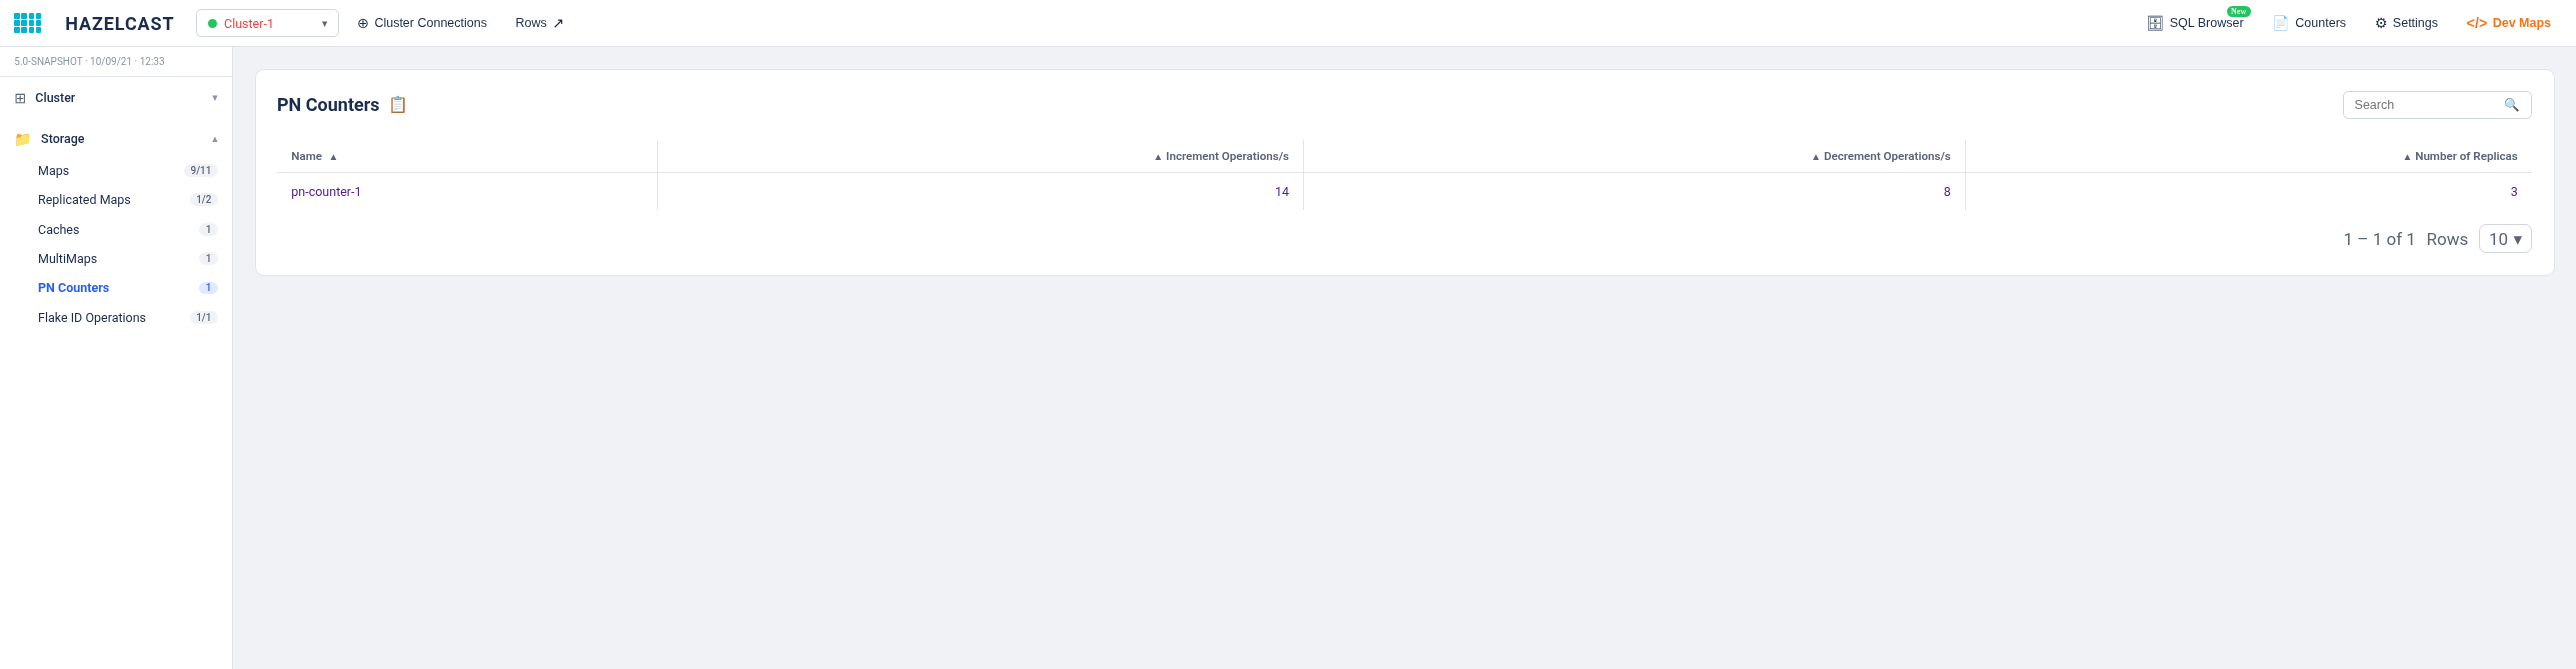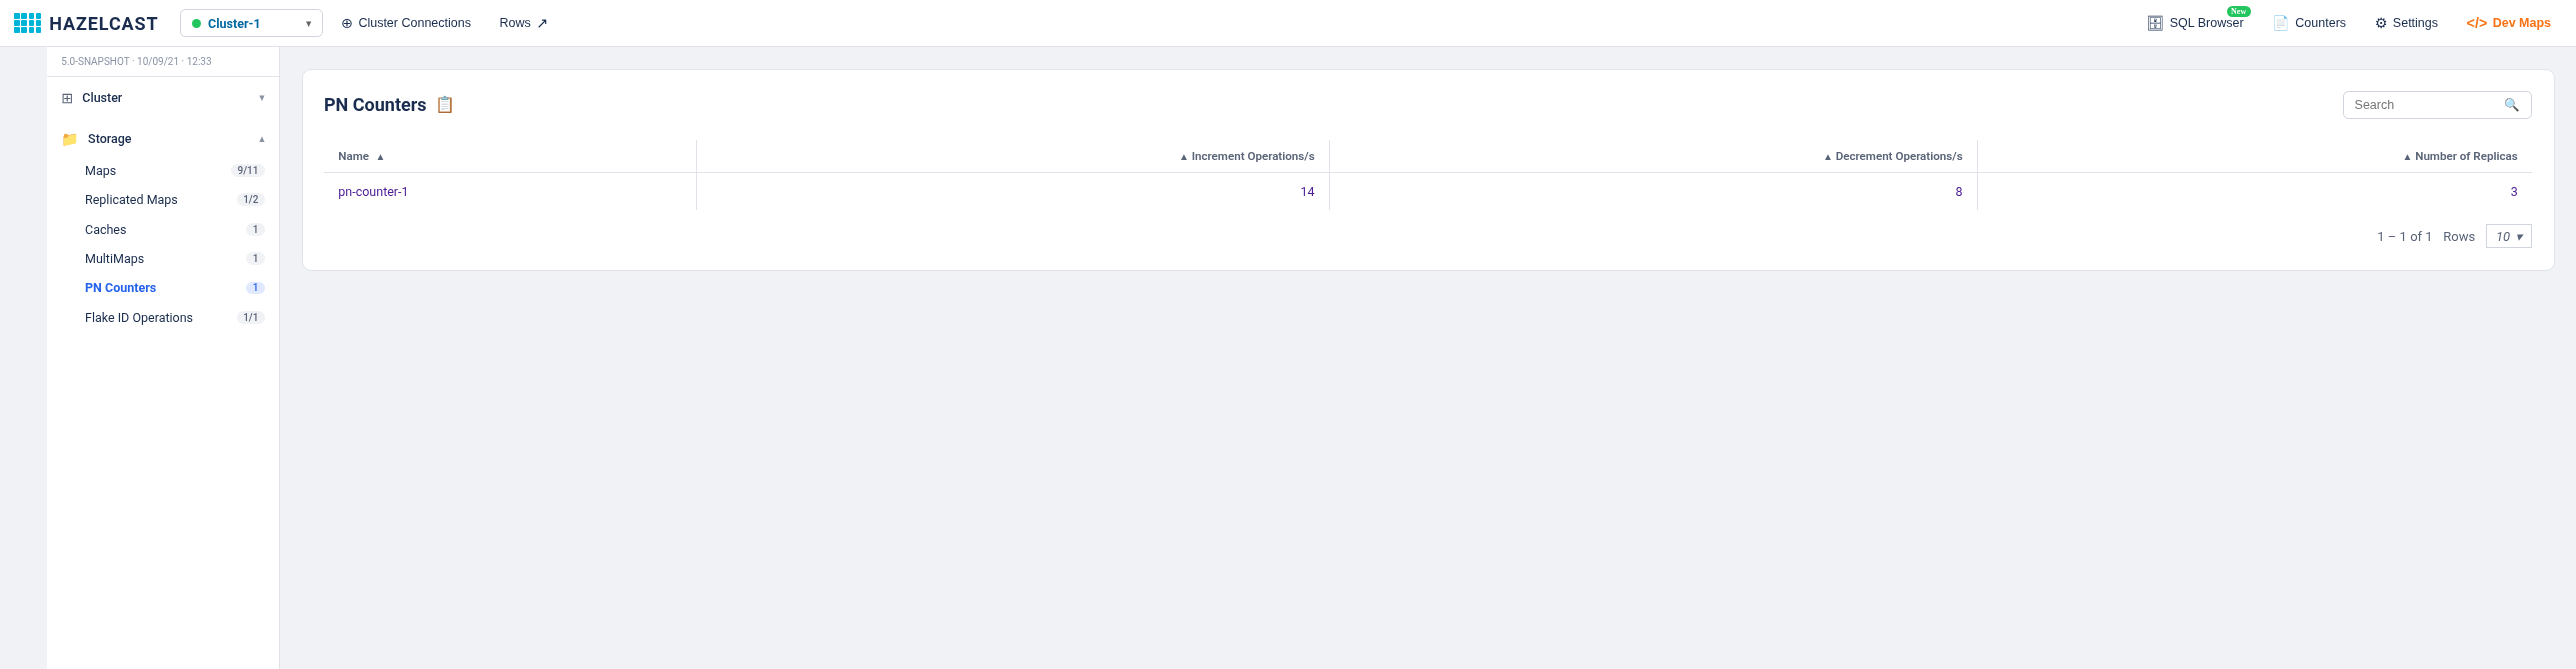--- a/index.html
+++ b/index.html
@@ -4,32 +4,32 @@
   <style>
     * { box-sizing: border-box; margin: 0; padding: 0; }
     body { font-family: -apple-system, BlinkMacSystemFont, 'Segoe UI', Roboto, sans-serif; background: #f0f2f5; color: #1a2d4e; font-size: 12.5px; }
 
     
     .topnav {
       display: flex; align-items: center; background: #fff;
       border-bottom: 0.9px solid #e0e4ea; height: 47px; padding: 0 14.3px;
       gap: 7.2px;
     }
-    .logo { display: flex; align-items: center; gap: 8px; margin-right: 14.3px; }
+    .logo { display: flex; align-items: center; gap: 24px; margin-right: 14.3px; }
     .logo-grid { display: grid; grid-template-columns: repeat(4,5.4px); gap: 1.8px; }
     .logo-dot { width: 5.4px; height: 5.4px; background: #00b4d8; border-radius: 0.9px; }
     .logo-text { font-size: 18px; font-weight: 700; color: #1a2d4e; letter-spacing: 0.9px; }
 
     .cluster-btn {
       display: flex; align-items: center; gap: 7.2px;
       border: 0.9px solid #d0d5dd; border-radius: 5.4px;
       padding: 5.4px 10.7px; cursor: pointer; background: #fff; min-width: 143px;
     }
     .cluster-indicator { width: 9px; height: 9px; border-radius: 50%; background: #22c55e; }
-    .cluster-name { font-weight: 700; color: #0369a1; flex: 1; }
+    .cluster-name { font-weight: 400; color: #ef4444; flex: 1; }
     .chevron { color: #666; font-size: 10.7px; }
 
     .nav-btn {
       display: flex; align-items: center; gap: 5.4px;
       padding: 5.4px 10.7px; cursor: pointer; background: none; border: none;
       color: #1a2d4e; font-size: 12.5px; font-weight: 500; border-radius: 5.4px;
     }
     .nav-icon { font-size: 14.3px; }
 
     .nav-separator { flex: 1; }
@@ -45,21 +45,21 @@
       background: #22c55e; color: #fff; font-size: 8px; font-weight: 700;
       padding: 0.9px 4.5px; border-radius: 7.2px; font-family: Liberation Serif, serif;
     }
     .dev-mode-btn {
       display: flex; align-items: center; gap: 5.4px;
       padding: 5.4px 10.7px; cursor: pointer; background: none; border: none;
       color: #f97316; font-size: 12.5px; font-weight: 600; border-radius: 5.4px;
     }
 
     
-    .layout { display: flex; height: calc(100vh - 47px); overflow: hidden; margin-left: 47px; }
+    .layout { display: flex; height: calc(100vh - 47px); overflow: hidden; }
     .sidebar {
       width: 233px; background: #fff; border-right: 0.9px solid #e0e4ea;
       display: flex; flex-direction: column; flex-shrink: 0; overflow-y: auto;
     }
     .sidebar-version {
       padding: 9px 14.3px; font-size: 10px; color: #8a94a6; border-bottom: 0.9px solid #e0e4ea;
     }
     .sidebar-section {
       padding: 3.6px 0;
     }
@@ -127,26 +127,26 @@
 
     .col-divider {
       border-left: 0.9px solid #e0e4ea;
     }
 
     .sort-icon { font-size: 10px; color: #5a6478; margin-left: 3.6px; }
 
     
     .pagination {
       display: flex; align-items: center; justify-content: flex-end;
-      gap: 10.7px; padding-top: 14.3px; font-size: 13px; color: #5a6478;
+      gap: 10.7px; padding-top: 14.3px; font-size: 17px; color: #5a6478;
     }
     .rows-select {
       display: flex; align-items: center; gap: 5.4px;
-      border: 0.9px solid #d0d5dd; border-radius: 0;
-      padding: 3.6px 9px; cursor: pointer; background: #fff; font-style: italic;
+      border: 0.9px solid #d0d5dd; border-radius: 7px;
+      padding: 3.6px 9px; cursor: pointer; background: #fff;
     }
   </style>
 </head>
 <body>
 
 <div class="topnav">
   <div class="logo">
     <div class="logo-grid">
       <div class="logo-dot"></div>
         <div class="logo-dot"></div>

